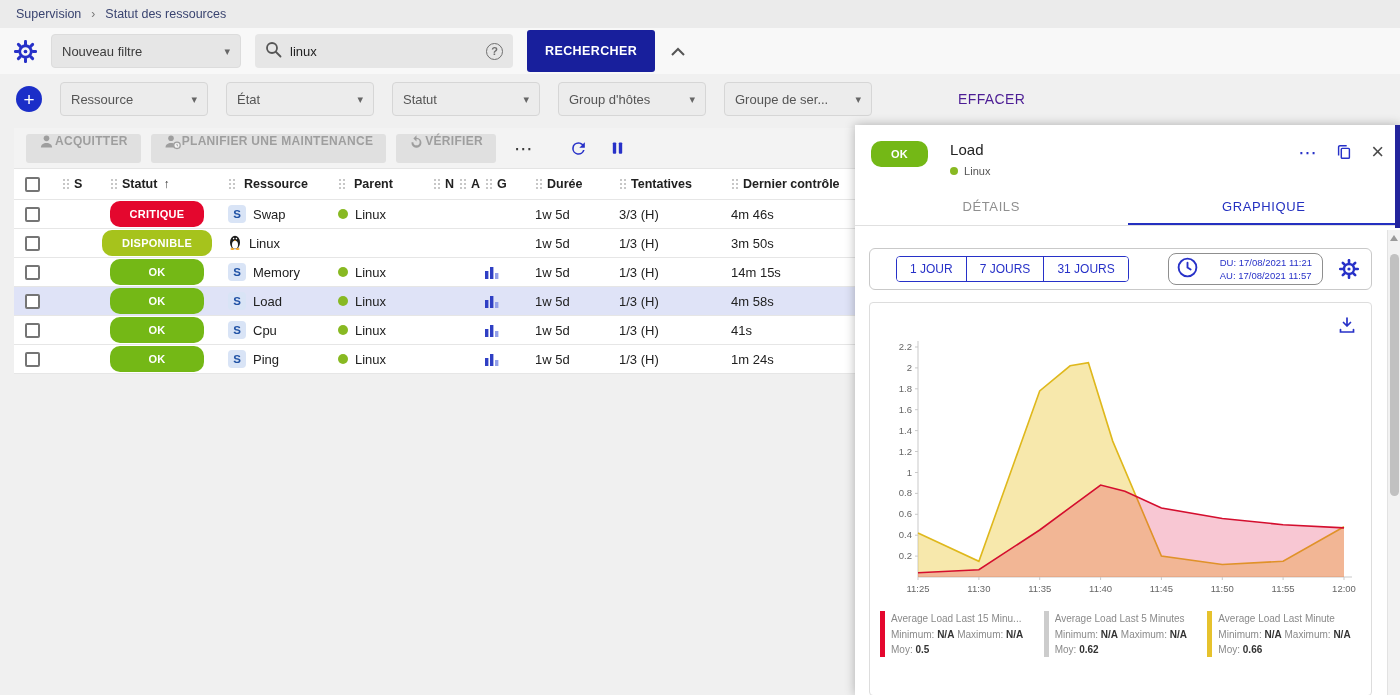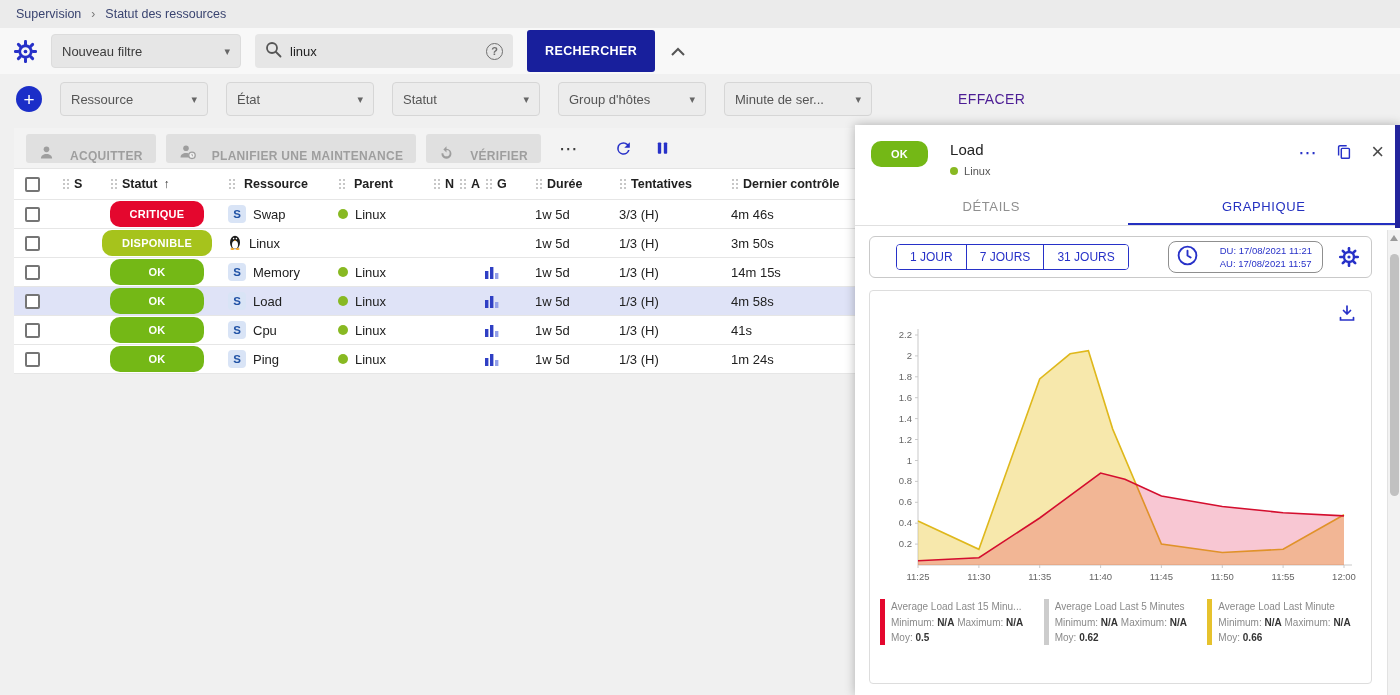--- a/index.html
+++ b/index.html
@@ -25,21 +25,21 @@
 
 
 .criteria-bar{height:50px;display:flex;align-items:center;gap:18px;padding:0 16px;background:#f0f0f0}
 .plus-btn{width:26px;height:26px;border-radius:50%;background:#1b2ec8;color:#fff;font-size:19px;line-height:1;display:flex;align-items:center;justify-content:center;cursor:pointer;flex:none}
 .crit-select{width:148px;background:#ececec;border:1px solid #d6d6d6;color:#555}
 .clear-btn{margin-left:68px;color:#4c1d95;font-size:14px;letter-spacing:.4px;cursor:pointer;white-space:nowrap}
 
 
 .table-wrap{position:absolute;left:14px;top:128px;width:841px}
 .tbl-toolbar{height:40px;display:flex;align-items:center;gap:10px;padding:0 12px;background:#f3f3f3}
-.tb-btn{height:29px;display:flex;align-items:flex-end;gap:16px;background:#e0e0e0;border-radius:3px;padding:0 13px;color:#9e9e9e;font-size:12px;font-weight:bold;letter-spacing:.3px;cursor:default;white-space:nowrap}
+.tb-btn{height:29px;display:flex;align-items:flex-start;gap:1px;background:#e0e0e0;border-radius:3px;padding:0 13px;color:#9e9e9e;font-size:12px;font-weight:bold;letter-spacing:.3px;cursor:default;white-space:nowrap}
 .more-btn{color:#3c3c3c;font-size:19px;padding:0 8px;cursor:pointer;line-height:1}
 .tbl{background:#fff;border-top:1px solid #e4e4e4}
 .thead,.trow{display:flex;align-items:center;border-bottom:1px solid #e6e6e6;background:#fff}
 .thead{height:31px;font-size:12.5px;font-weight:bold}
 .trow{height:29px;font-size:13px;cursor:pointer}
 .trow.selected{background:#dfe3f7}
 .trow.selected .cell{background:transparent}
 .cell{display:flex;align-items:center;padding:0 4px;overflow:hidden;white-space:nowrap}
 .hcell{gap:3px}
 .hlabel{margin-left:1px}
@@ -70,21 +70,21 @@
 .pill-sm{min-width:42px}
 .panel-head-main{margin-left:22px}
 .panel-title{font-size:15px;color:#222}
 .panel-sub{display:flex;align-items:center;gap:6px;margin-top:7px;font-size:11px;color:#555}
 .panel-actions{position:absolute;right:16px;top:16px;display:flex;gap:18px;align-items:center}
 .more-blue{color:#2731c8;font-size:19px;cursor:pointer;line-height:1}
 .close-x{color:#4c4c4c;font-size:22px;cursor:pointer;line-height:1}
 .tabs{display:flex;border-bottom:1px solid #e0e0e0;margin-top:2px}
 .tab{flex:1;height:38px;display:flex;align-items:center;justify-content:center;font-size:13px;color:#8f8f8f;letter-spacing:.6px;cursor:pointer}
 .tab.active{color:#2430c0;box-shadow:inset 0 -2px 0 #2430c0}
-.range-card{margin:10px 28px 10px 14px;border:1px solid #c9c9c9;border-radius:6px;display:flex;align-items:center;padding:6px 12px;background:#fff;height:42px}
+.range-card{margin:22px 28px 10px 14px;border:1px solid #c9c9c9;border-radius:6px;display:flex;align-items:center;padding:6px 12px;background:#fff;height:42px}
 .period-group{display:flex;border:1px solid #2731c8;border-radius:4px;overflow:hidden;margin-left:14px}
 .period-btn{padding:5px 13px;font-size:12px;color:#2731c8;border-right:1px solid #2731c8;cursor:pointer;background:#fff;white-space:nowrap}
 .period-btn:last-child{border-right:none}
 .date-box{display:flex;align-items:flex-end;gap:21px;border:1px solid #8f8f8f;border-radius:8px;padding:2px 10px 2px 7px;margin-left:auto;cursor:pointer}
 .date-lines{font-size:9.5px;color:#2731c8;line-height:1.4;white-space:nowrap}
 .range-gear{margin-left:16px}
 .chart-card{margin:12px 28px 0 14px;border:1px solid #ddd;border-radius:4px;background:#fff;position:relative;height:394px;padding-top:14px}
 .chart-title{text-align:center;font-size:14.5px;color:#4a4a4a}
 .download-ic{position:absolute;right:14px;top:12px;cursor:pointer}
 #load-chart{display:block;margin:14px auto 0}
@@ -162,21 +162,21 @@
       </div>
       <div class="select crit-select">
         <span>Statut</span>
         <span class="caret">▾</span>
       </div>
       <div class="select crit-select">
         <span>Group d'hôtes</span>
         <span class="caret">▾</span>
       </div>
       <div class="select crit-select">
-        <span>Minute de ser...</span>
+        <span>Groupe de ser...</span>
         <span class="caret">▾</span>
       </div>
     </div>
   <span class="clear-btn">EFFACER</span>
 </div>
 
 <div class="table-wrap">
   <div class="tbl-toolbar">
     <div class="tb-btn">
       <span>

